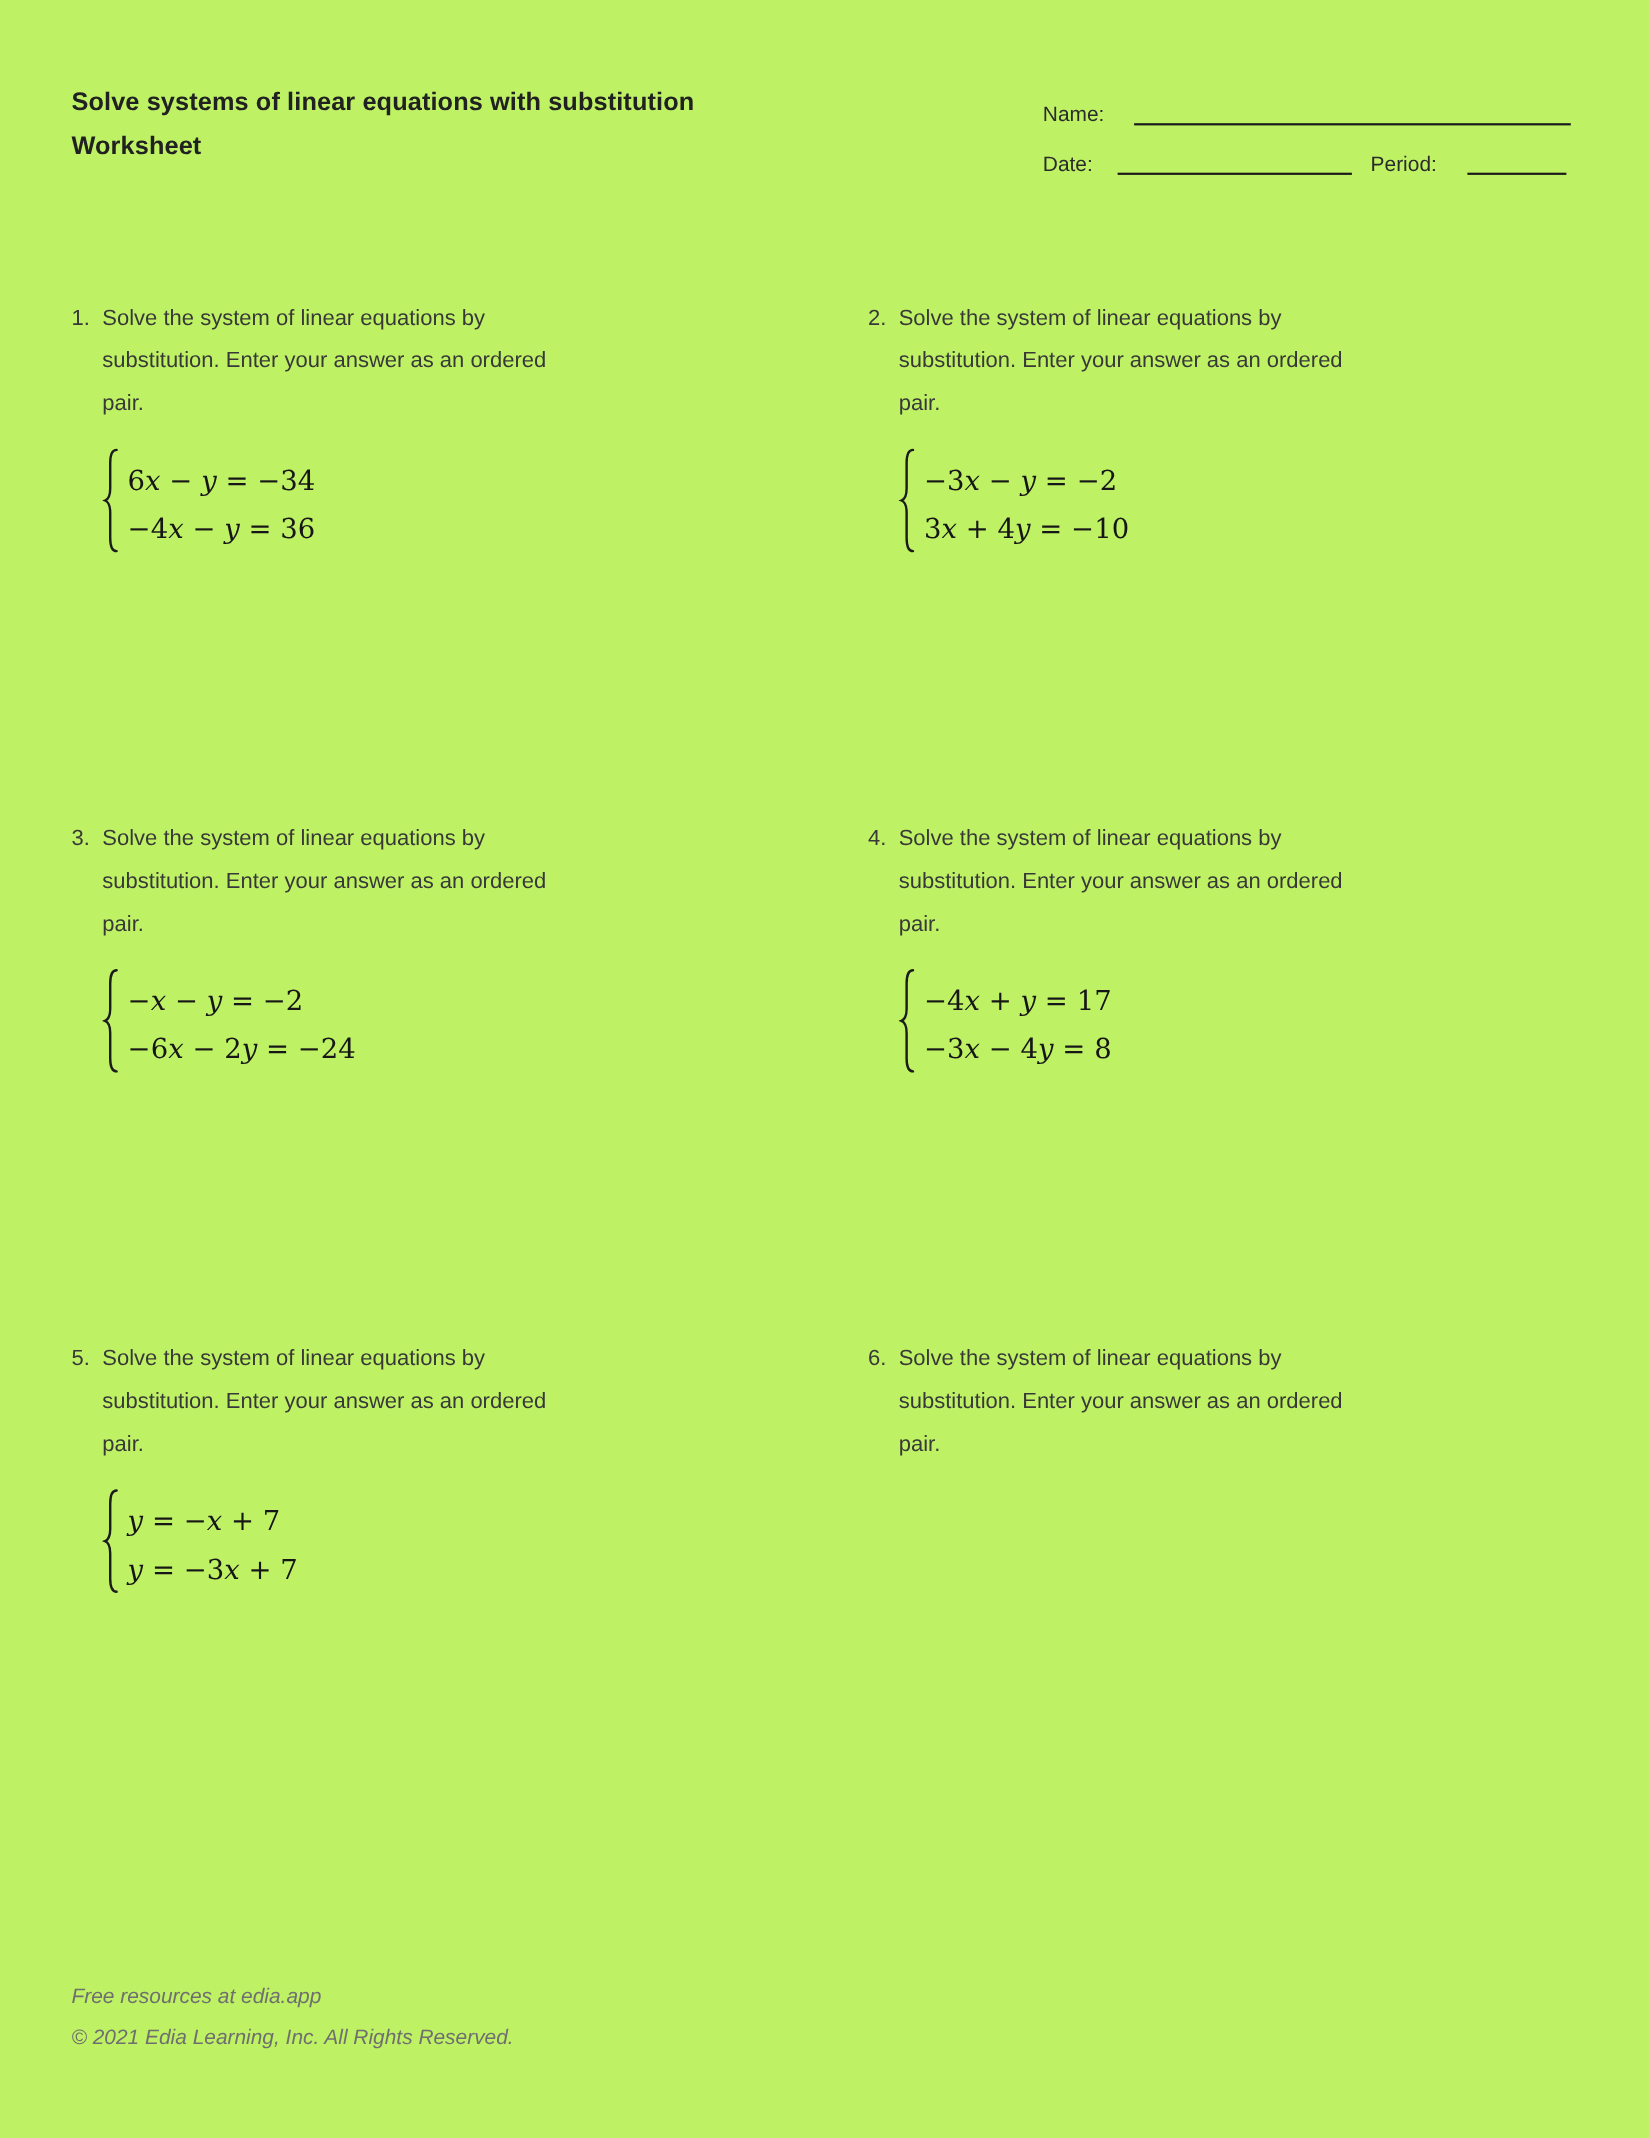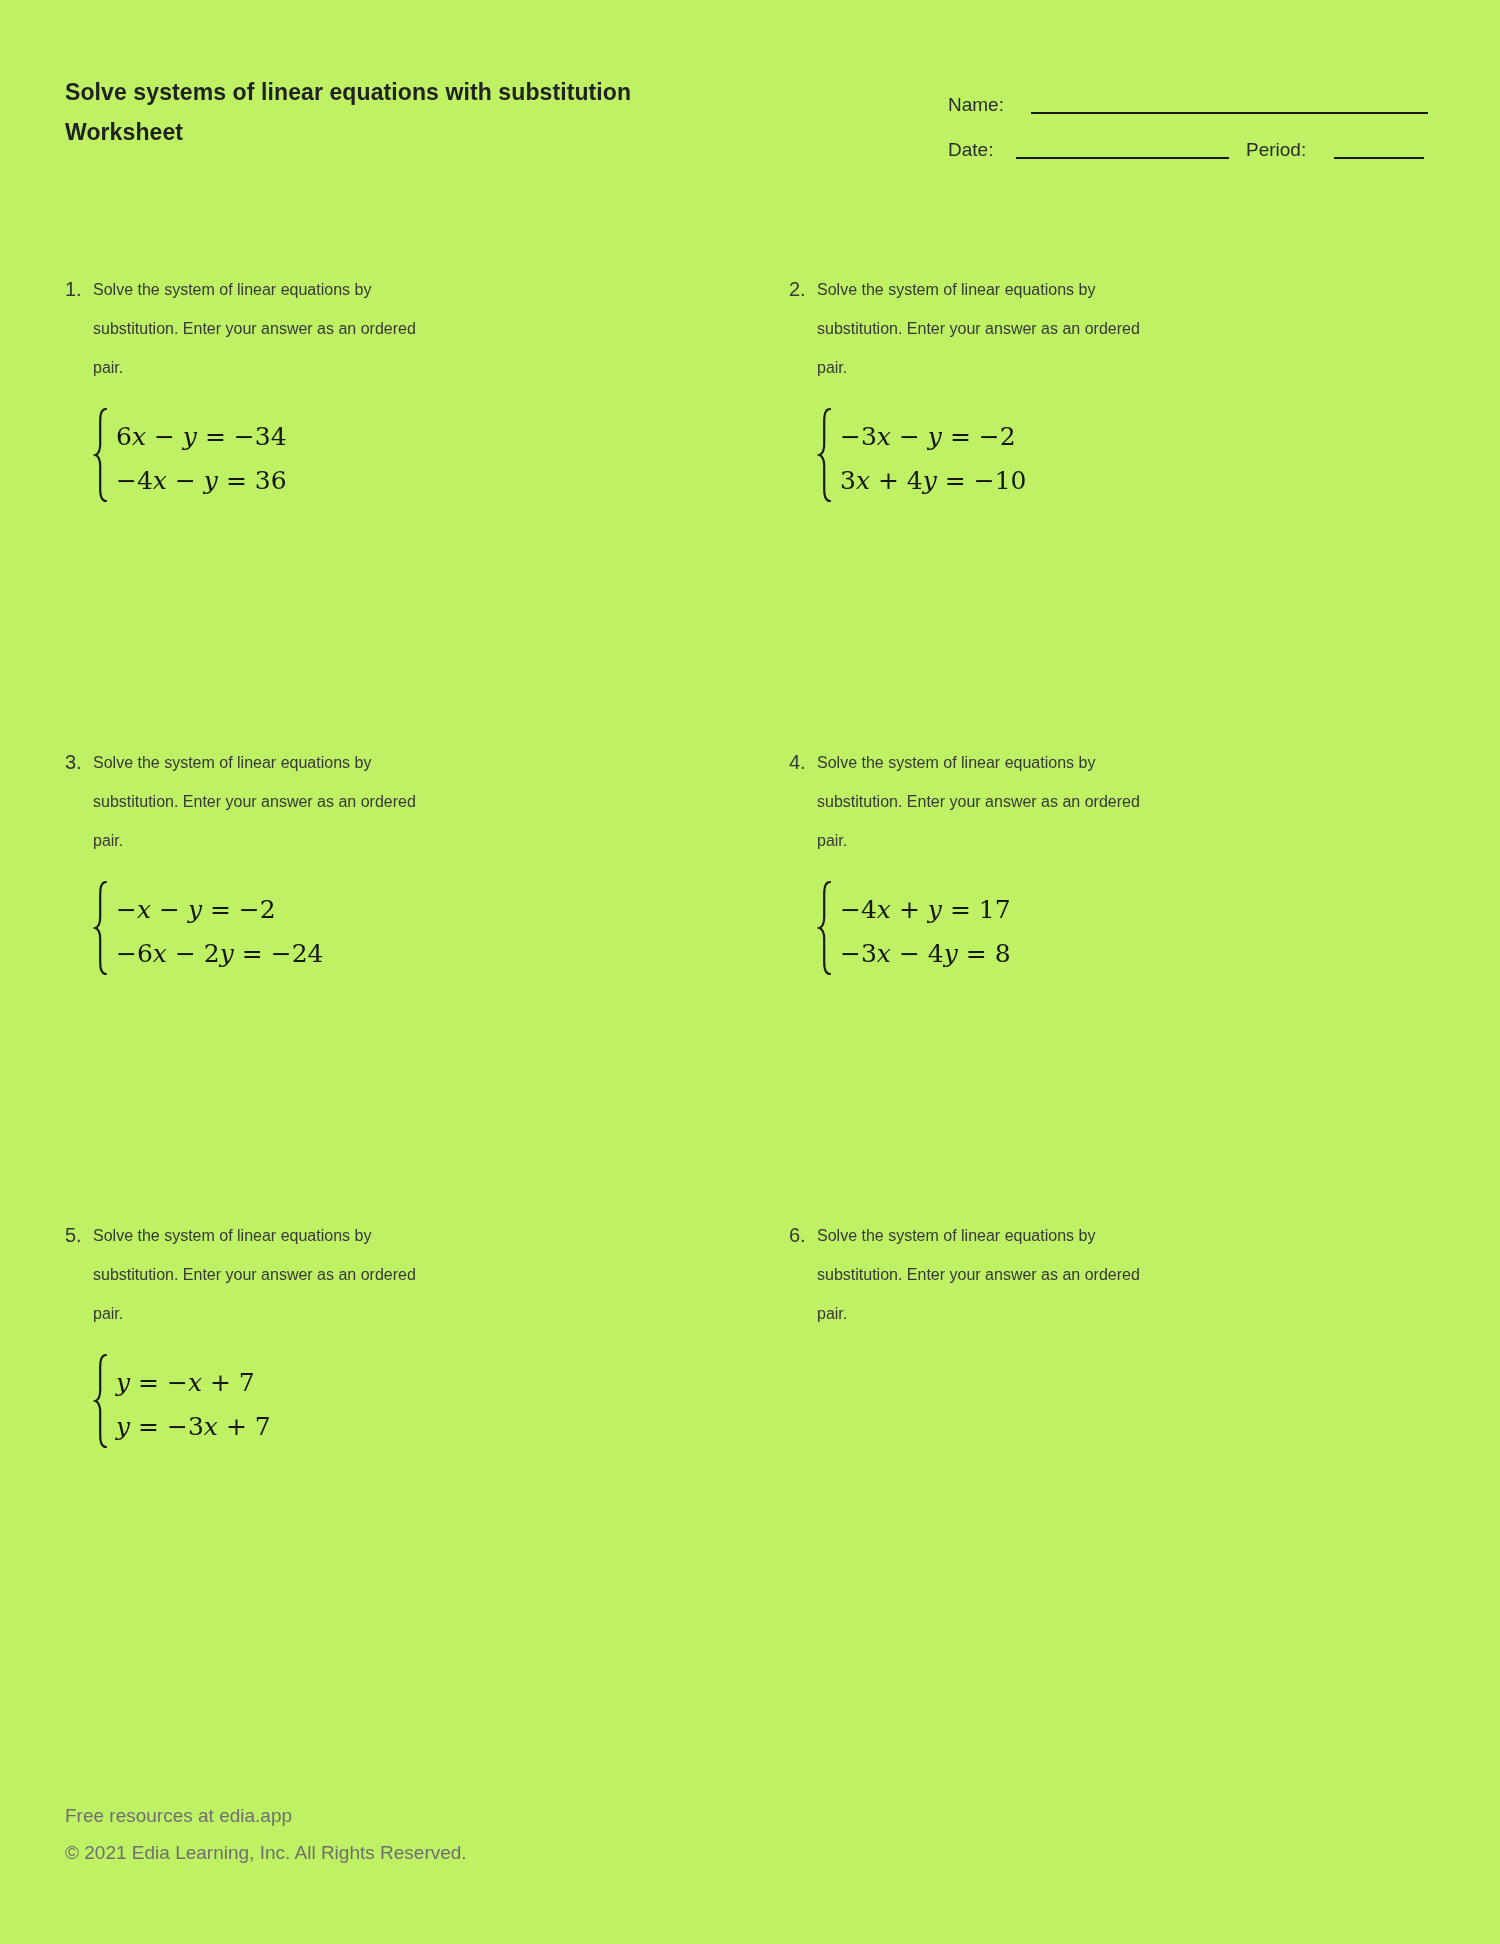--- a/index.html
+++ b/index.html
@@ -57,21 +57,21 @@
   .prompt { display: flex; }
   .num {
     flex: none;
     width: 28px;
     font-size: 20px;
     line-height: 39px;
     color: #383838;
   }
   .pline {
     display: block;
-    font-size: 16px;
+    font-size: 20px;
     line-height: 39px;
     color: #383838;
   }
 
   .system {
     margin-left: 28px;
     margin-top: 20px;
     display: flex;
     align-items: flex-end;
   }
@@ -87,20 +87,21 @@
   .eq .v { font-style: italic; }
 
   
   .footer {
     position: absolute;
     left: 65px;
     top: 1797px;
     font-size: 19px;
     line-height: 37px;
     color: #6f6f6f;
+    font-style: italic;
   }
   .footer span { display: block; }
 </style>
 </head>
 <body>
 
 <div class="page">
 
   <div class="title">
     <span>Solve systems of linear equations with substitution</span>

